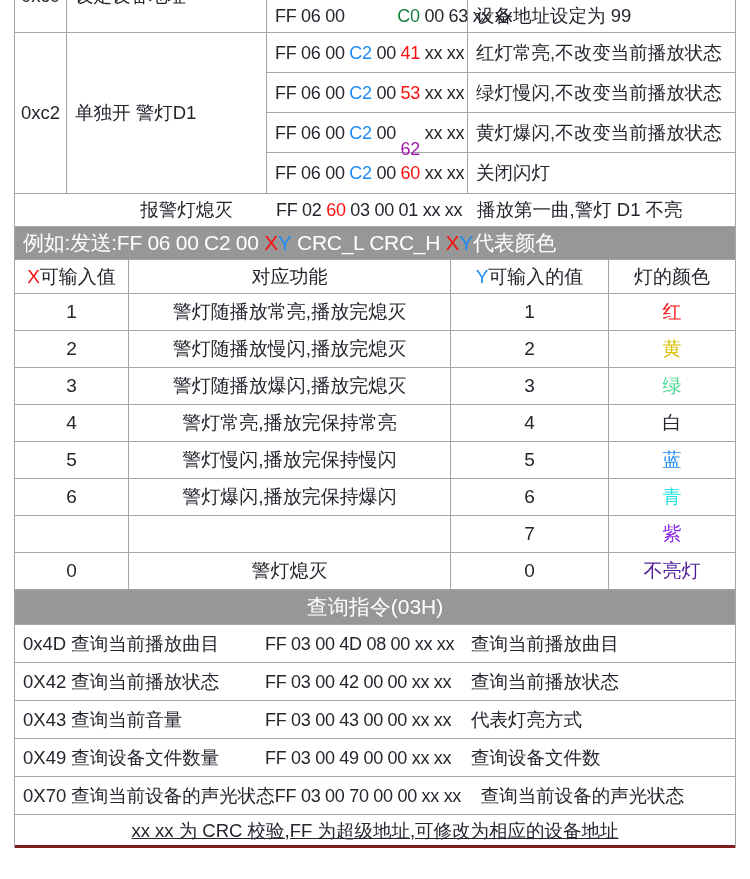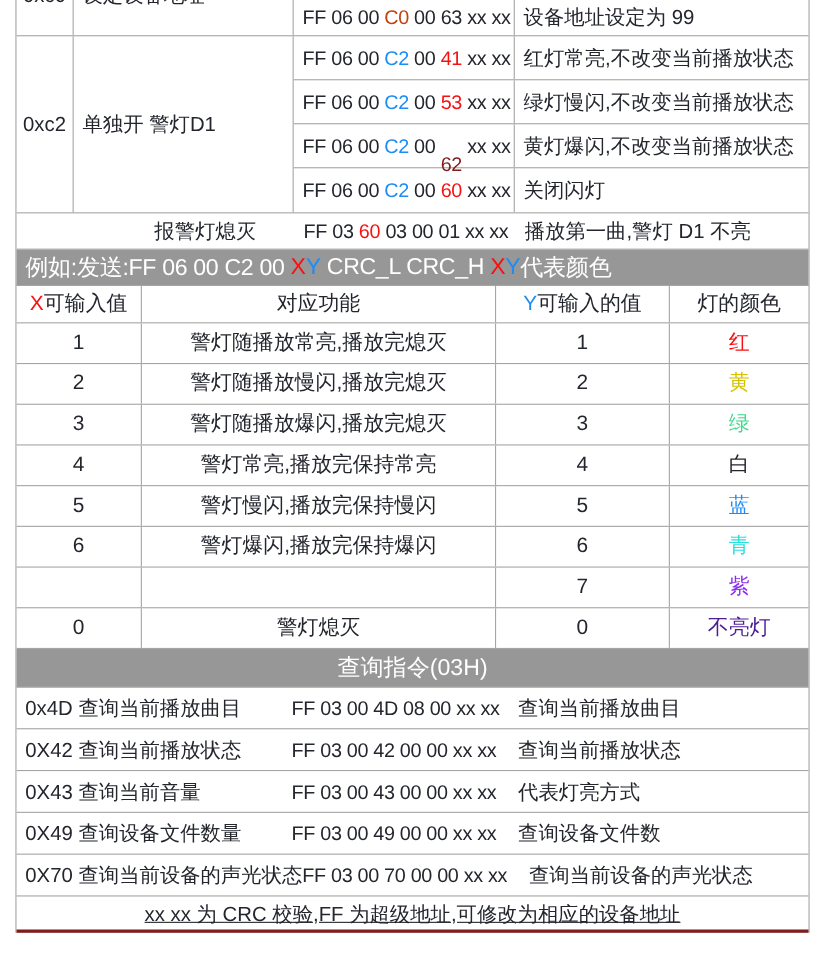--- a/index.html
+++ b/index.html
@@ -61,50 +61,50 @@
   .cjk{font-size:18.5px;}
 </style>
 </head>
 <body>
 
 <div class="sheet">
 
   <div class="row r-c0">
     <div class="cell br center tc1">0xc0</div>
     <div class="cell br tc2 padl">设定设备地址</div>
-    <div class="cell br tc3 padl hex"><span>FF 06 00 </span><span style="color: #c2410c;">C0</span><span> 00 63 xx xx</span></div>
+    <div class="cell br tc3 padl hex"><span>FF 06 00 </span><span style="color: #15803d; margin-left: 48px;">C0</span><span> 00 63 xx xx</span></div>
     <div class="cell tc4 padl cjk">设备地址设定为 99</div>
   </div>
 
   <div class="c2block">
     <div class="merged br cell center tc1">0xc2</div>
     <div class="merged br cell tc2 padl">单独开 警灯D1</div>
     <div class="subrows">
       <div class="subrow">
         <div class="cell br tc3 padl hex"><span>FF 06 00 </span><span style="color: rgb(30, 140, 245);">C2</span><span> 00 </span><span style="color: rgb(248, 17, 17);">41</span><span> xx xx</span></div>
         <div class="cell tc4 padl cjk">红灯常亮,不改变当前播放状态</div>
       </div>
       <div class="subrow">
         <div class="cell br tc3 padl hex"><span>FF 06 00 </span><span style="color: rgb(30, 140, 245);">C2</span><span> 00 </span><span style="color: rgb(248, 17, 17);">53</span><span> xx xx</span></div>
         <div class="cell tc4 padl cjk">绿灯慢闪,不改变当前播放状态</div>
       </div>
       <div class="subrow">
-        <div class="cell br tc3 padl hex"><span>FF 06 00 </span><span style="color: rgb(30, 140, 245);">C2</span><span> 00 </span><span style="color: #7f1d1d; margin-top: 33px;">62</span><span> xx xx</span></div>
+        <div class="cell br tc3 padl hex"><span>FF 06 00 </span><span style="color: rgb(30, 140, 245);">C2</span><span> 00 </span><span style="color: #a21caf; margin-top: 33px;">62</span><span> xx xx</span></div>
         <div class="cell tc4 padl cjk">黄灯爆闪,不改变当前播放状态</div>
       </div>
       <div class="subrow">
         <div class="cell br tc3 padl hex"><span>FF 06 00 </span><span style="color: rgb(30, 140, 245);">C2</span><span> 00 </span><span style="color: rgb(248, 17, 17);">60</span><span> xx xx</span></div>
         <div class="cell tc4 padl cjk">关闭闪灯</div>
       </div>
     </div>
   </div>
 
   <div class="row r-alarm">
     <div class="cell a1 cjk">报警灯熄灭</div>
-    <div class="cell a2 padl hex"><span>FF 03 </span><span style="color: rgb(248, 17, 17);">60</span><span> 03 00 01 xx xx</span></div>
+    <div class="cell a2 padl hex"><span>FF 02 </span><span style="color: rgb(248, 17, 17);">60</span><span> 03 00 01 xx xx</span></div>
     <div class="cell padl cjk" style="flex:1">播放第一曲,警灯 D1 不亮</div>
   </div>
 
   <div class="band padl hex" style="background:#979797"><span>例如:发送:FF 06 00 C2 00 </span><span style="color: rgb(248, 17, 17);">X</span><span style="color: rgb(30, 140, 245);">Y</span><span> CRC_L CRC_H </span><span style="color: rgb(248, 17, 17);">X</span><span style="color: rgb(30, 140, 245);">Y</span><span>代表颜色</span></div>
 
   <div class="row m-head">
     <div class="cell br center mc1">
         <span style="color: rgb(248, 17, 17);">X</span>
         <span>可输入值</span>
       </div>

